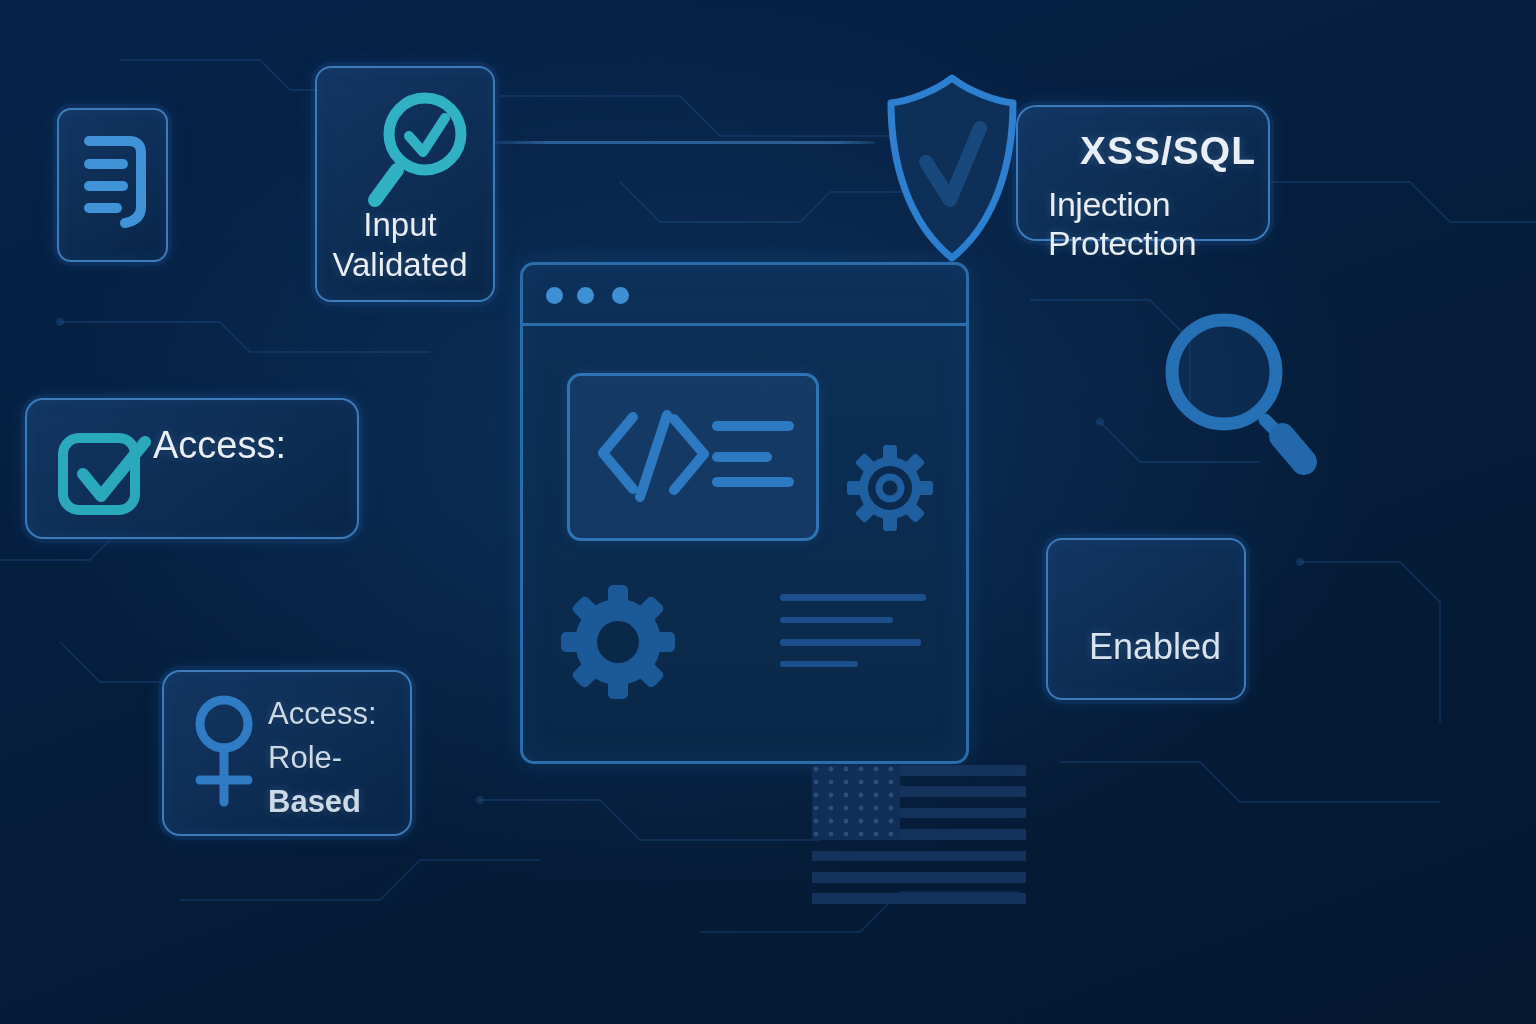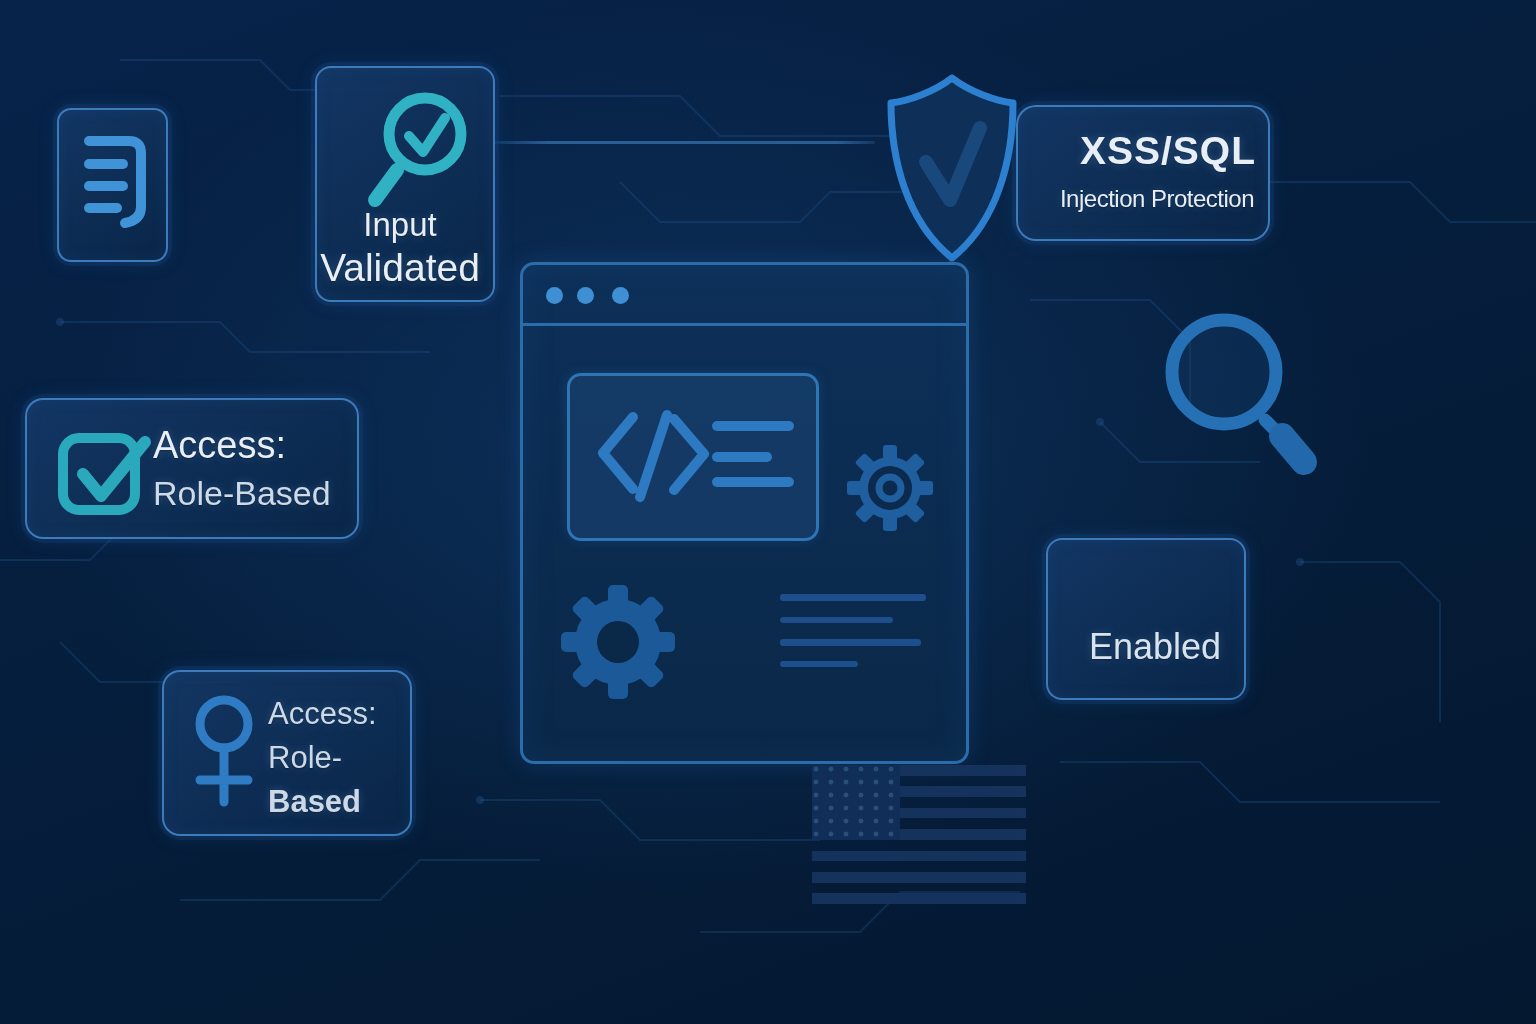--- a/index.html
+++ b/index.html
@@ -21,26 +21,26 @@
     border:2px solid rgba(66,132,198,.9);
     box-shadow:0 0 0 4px rgba(24,68,126,.28),0 0 18px rgba(30,95,165,.28),inset 0 0 14px rgba(30,82,142,.25);
     color:#e7eef6;text-align:center;
   }
   .card .t{position:absolute;left:0;right:10px;text-shadow:0 0 8px rgba(130,185,240,.28),0 1px 2px rgba(0,0,0,.45);}
   
   .doc-card{left:57px;top:108px;width:107px;height:150px;border-radius:14px;}
   
   .iv-badge{left:315px;top:66px;width:176px;height:232px;}
   .iv-badge .l1{top:138px;font-size:33px;}
-  .iv-badge .l2{top:178px;font-size:39px;}
+  .iv-badge .l2{top:178px;font-size:33px;}
   .iv-icon{position:absolute;left:13px;top:8px;}
   
   .xss-badge{left:1016px;top:105px;width:250px;height:132px;border-radius:20px;text-align:left;}
   .xss-badge .l1{top:22px;left:58px;right:8px;font-size:39px;font-weight:bold;letter-spacing:1px;text-align:center;}
-  .xss-badge .l2{top:78px;left:30px;right:2px;font-size:24px;text-align:center;letter-spacing:-.5px;}
+  .xss-badge .l2{top:78px;left:30px;right:2px;font-size:34px;letter-spacing:-.5px;}
   .shield-icon{position:absolute;left:876px;top:70px;}
   
   .browser{
     position:absolute;left:520px;top:262px;width:443px;height:496px;border-radius:14px;
     border:3px solid #2b6cab;background:linear-gradient(180deg,#0d3059 0%,#0a2848 100%);
     box-shadow:0 0 22px rgba(30,95,165,.3),inset 0 0 30px rgba(25,75,135,.25);
   }
   .browser .topbar{position:absolute;left:0;top:0;right:0;height:58px;border-bottom:3px solid #2b6cab;}
   .dot{position:absolute;top:22px;width:17px;height:17px;border-radius:50%;background:#3f8fd4;}
   .code-panel{
@@ -233,21 +233,20 @@
     <path d="M113 122 L122 131" stroke="#2671b5" stroke-width="13" stroke-linecap="round"></path>
     <path d="M130 138 L152 164" stroke="#2368ab" stroke-width="26" stroke-linecap="round"></path>
   </svg>
 
   <div class="card access-left">
     <svg class="cb-icon" width="108" height="96" viewBox="0 0 108 96">
       <rect x="8" y="16" width="72" height="72" rx="16" fill="none" stroke="#2aa9bc" stroke-width="10"></rect>
       <path d="M28 52 L46 74 L90 20" fill="none" stroke="#2aa9bc" stroke-width="12" stroke-linecap="round" stroke-linejoin="round"></path>
     </svg>
     <div class="t l1">Access:</div>
-    <div class="t l2">Role-Based</div>
   </div>
 
   <div class="card access-person">
     <svg class="person-icon" width="70" height="118" viewBox="0 0 70 118">
       <g fill="none" stroke="#2f7cc4" stroke-width="9" stroke-linecap="round">
         <circle cx="36" cy="30" r="24"></circle>
         <path d="M36 54 V108"></path>
         <path d="M12 86 H60"></path>
       </g>
     </svg>

